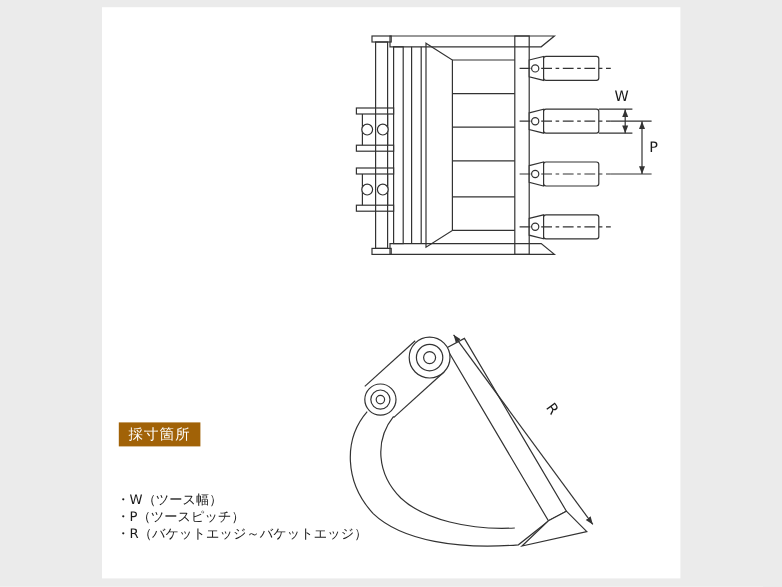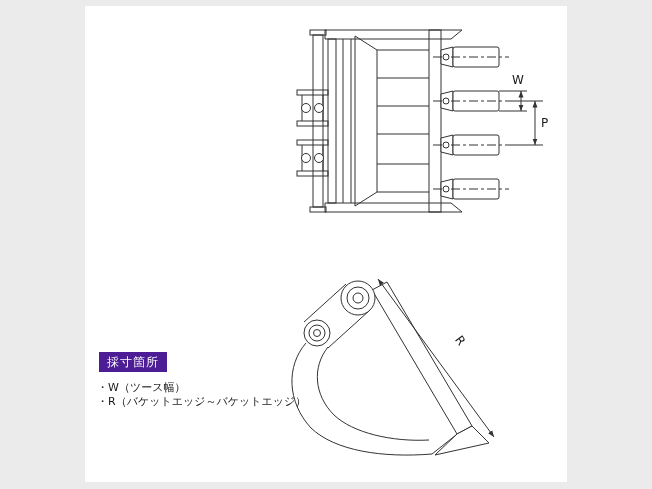--- a/index.html
+++ b/index.html
@@ -11,26 +11,26 @@
     font-family:"DejaVu Sans","Liberation Sans",sans-serif;
     color:#1a1a1a;
   }
   .canvas {
     position:absolute; left:85px; top:6px; width:482px; height:476px;
     background:#ffffff;
   }
   .drawing { position:absolute; left:0; top:0; width:482px; height:476px; }
   .measure-label {
     position:absolute; left:14px; top:346px;
-    background:#4c1d95; color:#ffffff;
+    background:#a16207; color:#ffffff;
     font-size:12px; line-height:14px; padding:3px 8px;
     letter-spacing:1px; white-space:nowrap;
   }
   .legend {
-    position:absolute; left:12px; top:375px;
+    position:absolute; left:12px; top:404px;
     list-style:none; font-size:11px; line-height:14px;
     color:#1a1a1a; white-space:nowrap;
   }
   svg text { font-family:"DejaVu Sans","Liberation Sans",sans-serif; }
 </style>
 </head>
 <body>
 
 <div class="canvas">
 
@@ -161,16 +161,17 @@
 
     <text x="433" y="78" font-size="12" fill="#1a1a1a" text-anchor="middle">W</text>
     <text x="456" y="121" font-size="12" fill="#1a1a1a" text-anchor="start">P</text>
     <text x="372" y="337" font-size="12" fill="#1a1a1a" text-anchor="middle" transform="rotate(54 372 337)">R</text>
   </svg>
 
   <div class="measure-label">採寸箇所</div>
 
   <ul class="legend">
     <li>・W（ツース幅）</li>
+    <li>・P（ツースピッチ）</li>
     <li>・R（バケットエッジ～バケットエッジ）</li>
   </ul>
 
 </div>
 
 </body></html>

